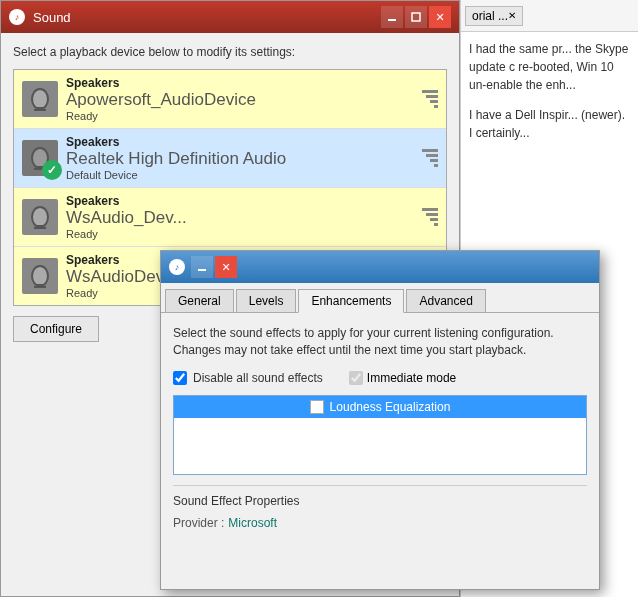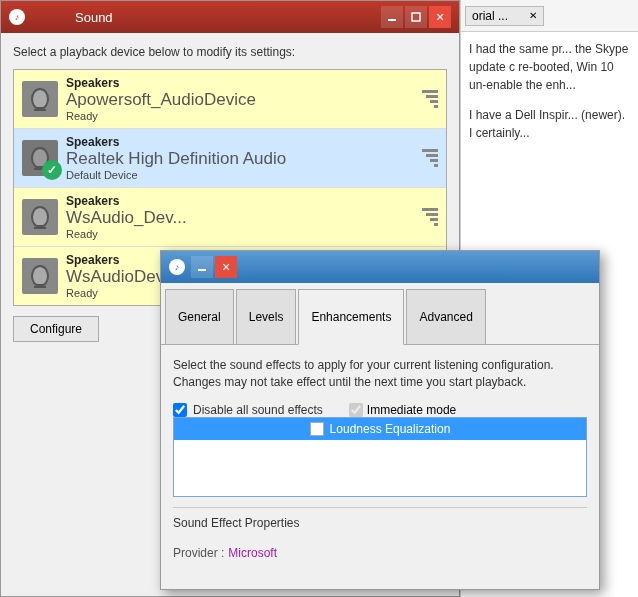--- a/index.html
+++ b/index.html
@@ -29,21 +29,20 @@
       background: #fff;
       border-radius: 50%;
       flex-shrink: 0;
       display: flex; align-items: center; justify-content: center;
       font-size: 9px; color: #c0392b; font-weight: bold;
     }
     .sound-titlebar .title-text {
       flex: 1;
       font-size: 13px;
       font-weight: normal;
-      margin-left: 42px;
     }
     .sound-titlebar .win-controls {
       display: flex; gap: 2px;
     }
     .win-btn {
       width: 22px; height: 22px;
       background: rgba(255,255,255,0.15);
       border: none;
       color: white;
       cursor: pointer;
@@ -152,21 +151,21 @@
       background: #f5f5f5;
       height: 32px;
       border-bottom: 1px solid #ccc;
       display: flex; align-items: center; padding: 0 4px; gap: 4px;
     }
     .web-tab {
       background: #e8e8e8;
       border: 1px solid #bbb;
       padding: 2px 6px;
       font-size: 11px;
-      display: flex; align-items: center; gap: 21px;
+      display: flex; align-items: center; gap: 0;
     }
     .web-content {
       padding: 8px;
       font-size: 12px;
       color: #333;
       line-height: 1.5;
     }
     .web-content p { margin-bottom: 12px; }
 
     
@@ -203,21 +202,21 @@
 
     .props-tabs {
       background: #f0f0f0;
       border-bottom: 1px solid #aaa;
       display: flex;
       padding-top: 6px;
       padding-left: 4px;
       gap: 2px;
     }
     .props-tab {
-      padding: 20px 12px;
+      padding: 4px 12px;
       border: 1px solid #aaa;
       background: #e0e0e0;
       cursor: pointer;
       font-size: 12px;
       border-bottom: none;
     }
     .props-tab.active {
       background: #f0f0f0;
       border-bottom: 1px solid #f0f0f0;
       margin-bottom: -1px;
@@ -230,20 +229,21 @@
     .props-desc {
       font-size: 12px;
       color: #333;
       margin-bottom: 12px;
       line-height: 1.4;
     }
     .checkbox-row {
       display: flex;
       align-items: center;
       gap: 6px;
+      margin-bottom: 10px;
     }
     .checkbox-row input[type=checkbox] {
       width: 14px; height: 14px;
     }
     .checkbox-label { font-size: 12px; color: #333; }
     .checkbox-label.disabled { color: #000000; }
 
     .effects-list {
       border: 1px solid #7da6d3;
       background: white;
@@ -268,27 +268,27 @@
       flex-shrink: 0;
     }
     .effect-name { font-size: 12px; }
 
     .sound-effect-props {
       border-top: 1px solid #ccc;
       padding-top: 8px;
       font-size: 12px;
     }
     .sound-effect-props .section-title {
-      font-size: 12px; color: #333; margin-bottom: 16px;
+      font-size: 12px; color: #333; margin-bottom: 8px;
     }
     .provider-row {
       display: flex; align-items: center; gap: 4px;
     }
     .provider-label { color: #555; }
-    .provider-value { color: #a21caf; text-align: right; }
+    .provider-value { color: #0f766e; text-align: right; }
   </style>
 </head>
 <body>
 
 <div class="sound-window">
 
   <div class="sound-titlebar">
     <div class="app-icon">♪</div>
     <span class="title-text">Sound</span>
     <div class="win-controls">

